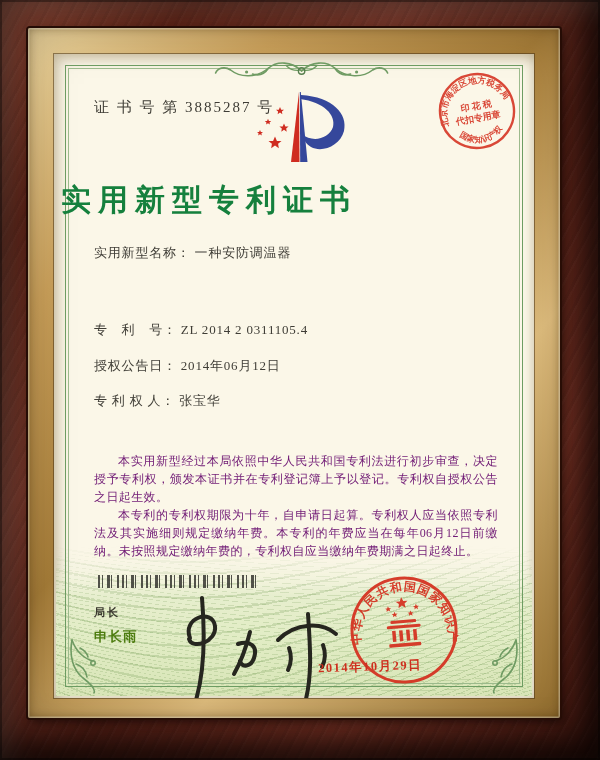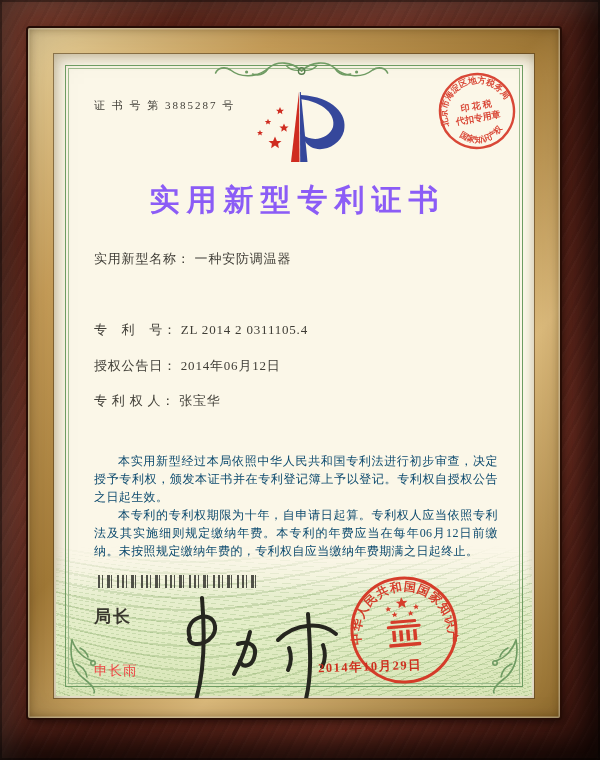--- a/index.html
+++ b/index.html
@@ -45,37 +45,37 @@
     -webkit-mask:linear-gradient(180deg, transparent 0, #000 34%);
             mask:linear-gradient(180deg, transparent 0, #000 34%);
   }
   .green-border { position:absolute; inset:11px; border:1.5px solid #6d9c62; z-index:2; pointer-events:none; }
   .green-border::after { content:''; position:absolute; inset:2px; border:1px solid #9cba8c; }
   .ornament-top { position:absolute; top:4px; left:50%; transform:translateX(-46%); z-index:3; }
   .ornament-bl { position:absolute; left:12px; bottom:4px; z-index:3; }
   .ornament-br { position:absolute; right:12px; bottom:4px; z-index:3; transform:scaleX(-1); }
 
   .content { position:absolute; inset:0; z-index:4; color:#403e36; }
-  .cert-no { position:absolute; left:40px; top:44px; font-size:11px; letter-spacing:2px; color:#3e3c35; }
+  .cert-no { position:absolute; left:40px; top:44px; font-size:15px; letter-spacing:2px; color:#3e3c35; }
   .logo { position:absolute; left:190px; top:32px; }
   .cert-title {
-    position:absolute; left:0; right:0; top:126px; text-align:center;
-    font-size:30px; font-weight:bold; letter-spacing:7px; color:#8b5cf6; text-indent:7px;
+    position:absolute; left:0; right:0; top:126px; 
+    font-size:30px; font-weight:bold; letter-spacing:7px; color:#15803d; text-indent:7px;
   }
   .field { position:absolute; left:40px; font-size:13px; letter-spacing:.8px; color:#3f3d36; white-space:nowrap; }
-  .f0{top:196px} .f1{top:231px} .f2{top:267px} .f3{top:303px} .f4{top:338px} .f5{top:374px}
+  .f0{top:190px} .f1{top:231px} .f2{top:267px} .f3{top:303px} .f4{top:338px} .f5{top:374px}
   .field .fv { margin-left:4px; }
   .paras { position:absolute; left:40px; top:398px; width:404px; font-size:12px; line-height:18px;
-    text-align:justify; color:#0c4a6e; letter-spacing:.4px; }
+    text-align:justify; color:#701a75; letter-spacing:.4px; }
   .paras p { text-indent:2em; margin:0; }
   .barcode { position:absolute; left:44px; top:521px; width:160px; height:13px; opacity:.82;
     background:repeating-linear-gradient(90deg,#2f2f2a 0 2px,transparent 2px 4px,#2f2f2a 4px 5px,transparent 5px 9px,#2f2f2a 9px 12px,transparent 12px 13px,#2f2f2a 13px 14px,transparent 14px 19px,#2f2f2a 19px 21px,transparent 21px 24px);
   }
-  .signer-title { position:absolute; left:40px; top:551px; font-size:17px; font-weight:bold; color:#3a382f; letter-spacing:2px; }
-  .signer-name  { position:absolute; left:40px; top:608px; font-size:13.5px; font-weight:normal; color:#ef4444; letter-spacing:1px; }
+  .signer-title { position:absolute; left:40px; top:551px; font-size:11px; font-weight:bold; color:#3a382f; letter-spacing:2px; }
+  .signer-name  { position:absolute; left:40px; top:574px; font-size:13.5px; font-weight:bold; color:#4d7c0f; letter-spacing:1px; }
   .signature { position:absolute; left:104px; top:528px; }
   .office-seal { position:absolute; left:292px; top:518px; transform:rotate(-5deg); opacity:.93; }
   .seal-date { position:absolute; left:264px; top:603px; width:190px; font-size:12.5px; color:#ce2f1e;
     letter-spacing:1.5px; transform:rotate(-2deg); font-weight:bold; }
   .tax-seal { position:absolute; left:382px; top:16px; transform:rotate(-10deg); opacity:.88; }
   svg text { font-family:"Liberation Serif","DejaVu Serif",serif; }
 </style>
 </head>
 <body>
 

